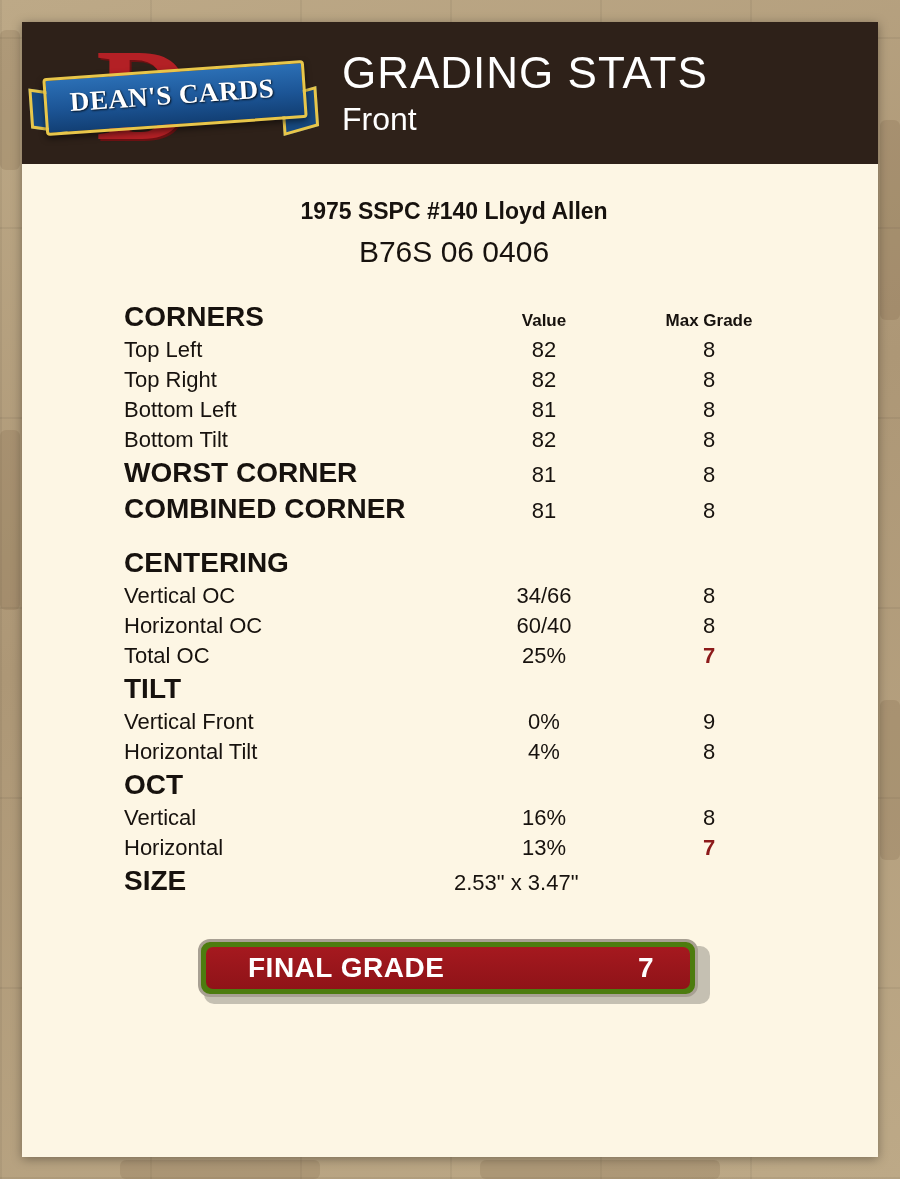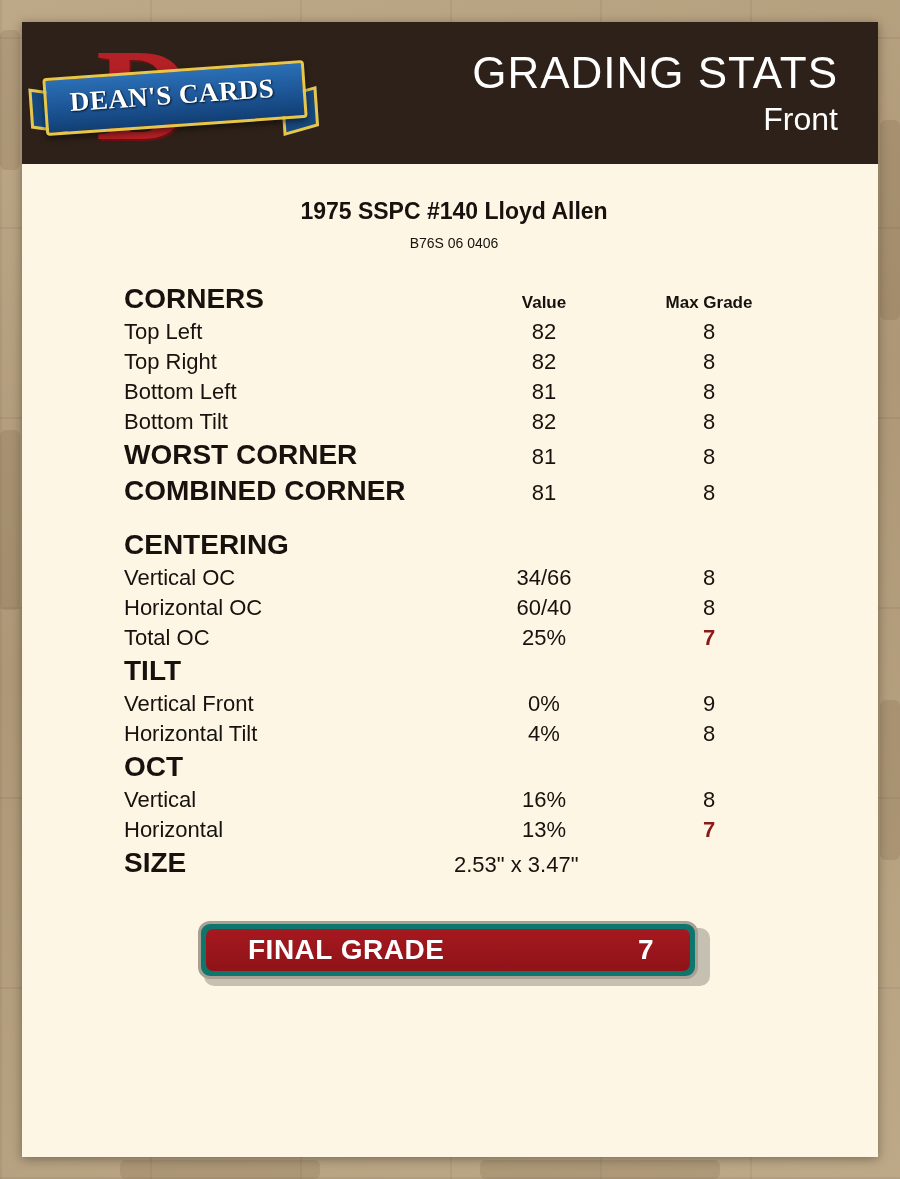--- a/index.html
+++ b/index.html
@@ -103,21 +103,21 @@
     width: 30px;
     height: 34px;
     background: #17497f;
     border: 3px solid #e8c64a;
   }
   .logo .tail-left { left: -14px; transform: rotate(-4deg) skewY(12deg); }
   .logo .tail-right { right: -14px; transform: rotate(-4deg) skewY(-12deg); }
 
   .header-titles {
     flex: 1;
-    text-align: right;
+    text-align: left;
     color: #ffffff;
     padding-right: 40px;
     margin-left: 38px;
   }
   .header-titles .main-title {
     font-size: 44px;
     letter-spacing: 1px;
     line-height: 1.1;
   }
   .header-titles .sub-title {
@@ -131,21 +131,21 @@
     margin-left: 8px;
   }
   .card-title {
     text-align: center;
     font-size: 23px;
     font-weight: bold;
     color: #17120e;
   }
   .card-code {
     text-align: center;
-    font-size: 14px;
+    font-size: 30px;
     color: #17120e;
     margin-top: 10px;
   }
 
   table.stats {
     margin: 30px auto 0 auto;
     width: 660px;
     border-collapse: collapse;
     color: #17120e;
   }
@@ -186,21 +186,21 @@
     top: 7px;
     width: 506px;
     height: 58px;
     background: rgba(0,0,0,0.22);
     border-radius: 10px;
   }
   .final-outer {
     position: relative;
     width: 500px;
     height: 58px;
-    background: #0f766e;
+    background: #4d7c0f;
     border: 3px solid #a8a093;
     border-radius: 12px;
     box-sizing: border-box;
     padding: 5px;
   }
   .final-bar {
     width: 100%;
     height: 100%;
     background: linear-gradient(180deg, #a5191f 0%, #8f1318 100%);
     border-radius: 7px;

